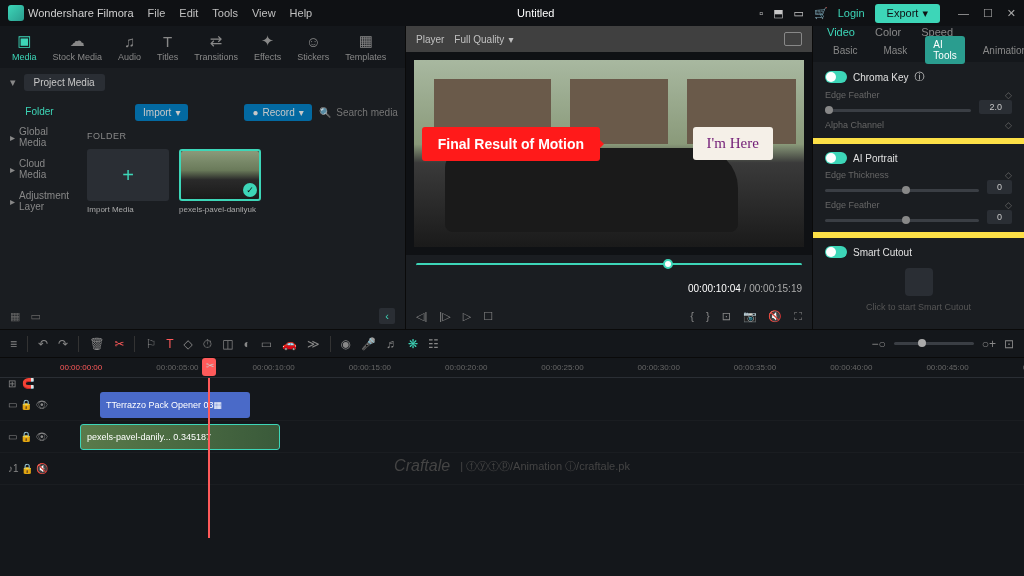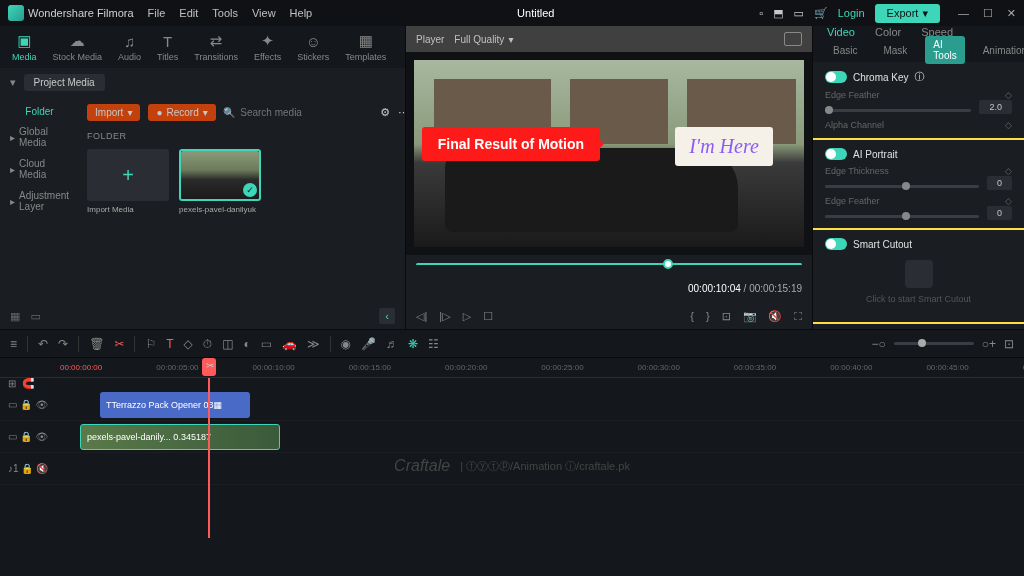--- a/index.html
+++ b/index.html
@@ -20,21 +20,21 @@
 .tab.active{color:#3dd6b8;}
 .tab .ico{width:18px;height:18px;display:flex;align-items:center;justify-content:center;font-size:15px;}
 .media-row{height:28px;display:flex;align-items:center;padding:0 10px;gap:8px;background:#1a1d21;}
 .media-row .pm{background:#2a2e34;padding:3px 10px;border-radius:3px;font-size:10px;display:flex;align-items:center;gap:4px;}
 .media-body{display:flex;flex:1;}
 .sidebar{width:96px;padding:6px 0;}
 .sidebar .folder{color:#3dd6b8;font-size:10px;text-align:center;padding:4px 0;}
 .sidebar .item{padding:5px 10px;font-size:10px;color:#888;display:flex;align-items:center;gap:4px;}
 .media-content{flex:1;padding:8px;}
 .media-toolbar{display:flex;align-items:center;gap:8px;margin-bottom:10px;}
-.mtbtn{background:#c2410c;padding:3px 8px;border-radius:3px;font-size:10px;display:flex;align-items:center;gap:4px;}
+.mtbtn{background:#0369a1;padding:3px 8px;border-radius:3px;font-size:10px;display:flex;align-items:center;gap:4px;margin-left:48px;}
 .search{flex:1;display:flex;align-items:center;gap:4px;color:#666;font-size:10px;}
 .folder-label{font-size:9px;color:#888;margin-bottom:8px;letter-spacing:0.5px;}
 .thumbs{display:flex;gap:10px;}
 .thumb{width:82px;}
 .thumb .box{width:82px;height:52px;background:#2a2e34;border-radius:3px;display:flex;align-items:center;justify-content:center;position:relative;}
 .thumb.sel .box{border:2px solid #3dd6b8;}
 .thumb .plus{color:#3dd6b8;font-size:20px;}
 .thumb .car{width:100%;height:100%;background:linear-gradient(180deg,#8a9a7a 0%,#6a7a5a 40%,#2a2a2a 60%,#1a1a1a 100%);border-radius:2px;position:relative;}
 .thumb .check{position:absolute;bottom:2px;right:2px;background:#3dd6b8;width:14px;height:14px;border-radius:50%;display:flex;align-items:center;justify-content:center;font-size:9px;color:#0f1114;}
 .thumb .lbl{font-size:8px;color:#aaa;margin-top:4px;overflow:hidden;white-space:nowrap;text-overflow:ellipsis;}
@@ -47,35 +47,35 @@
 .prev-head .gallery{width:18px;height:14px;border:1px solid #888;border-radius:2px;}
 .viewport{flex:1;background:#0f1114;padding:8px;position:relative;display:flex;align-items:center;justify-content:center;}
 .video-frame{width:100%;height:100%;background:linear-gradient(180deg,#a8b8a0 0%,#8a9a7a 45%,#3a3a3a 55%,#1a1a1a 100%);position:relative;overflow:hidden;}
 .building{position:absolute;top:10%;height:35%;background:#6a5a4a;}
 .b1{left:5%;width:30%;}
 .b2{left:40%;width:25%;}
 .b3{left:70%;width:28%;}
 .car-body{position:absolute;bottom:8%;left:8%;width:75%;height:45%;background:#1a1a1a;border-radius:20px 40px 8px 8px;}
 .callout{position:absolute;top:36%;left:2%;background:#ff1a1a;color:#fff;padding:9px 16px;font-size:14px;font-weight:bold;border-radius:3px;}
 .callout::after{content:'';position:absolute;right:-14px;top:50%;transform:translateY(-50%);border:10px solid transparent;border-left-color:#ff1a1a;}
-.here{position:absolute;top:36%;right:8%;background:#f5f0e8;color:#8b5cf6;padding:8px 14px;font-size:20px;font-family:serif;border-radius:3px;font-style:italic;}
+.here{position:absolute;top:36%;right:8%;background:#f5f0e8;color:#701a75;padding:8px 14px;font-size:15px;font-family:serif;border-radius:3px;}
 .scrub{height:18px;padding:0 10px;display:flex;align-items:center;}
 .scrub .track{flex:1;height:3px;background:#3dd6b8;position:relative;border-radius:2px;}
 .scrub .handle{position:absolute;left:64%;top:-4px;width:10px;height:10px;background:#fff;border-radius:50%;border:2px solid #3dd6b8;}
 .controls{height:30px;display:flex;align-items:center;padding:0 10px;gap:12px;color:#aaa;font-size:12px;}
 .controls .time{flex:1;text-align:right;font-size:10px;}
 .controls2{height:26px;display:flex;align-items:center;padding:0 10px;gap:12px;color:#888;font-size:11px;}
 .right-panel{width:212px;background:#1a1d21;border-left:1px solid #0a0a0a;display:flex;flex-direction:column;overflow:hidden;}
 .rtabs{height:26px;display:flex;align-items:center;gap:20px;padding:0 14px;background:#14171b;font-size:11px;}
 .rtabs .t{color:#888;text-align:center;}
 .rtabs .t.active{color:#3dd6b8;}
 .rsubtabs{height:24px;display:flex;align-items:center;gap:10px;padding:0 12px;background:#14171b;font-size:10px;}
 .rsubtabs .st{color:#888;padding:3px 8px;}
 .rsubtabs .st.active{background:#2a9d8f;color:#fff;border-radius:3px;}
-.rsec{padding:8px 12px;border-bottom:2px solid #fde047;}
+.rsec{padding:8px 12px;border-bottom:6px solid #fde047;}
 .rsec .hdr{display:flex;align-items:center;gap:6px;font-size:10px;color:#e0e0e0;}
 .toggle{width:22px;height:12px;background:#3dd6b8;border-radius:6px;position:relative;}
 .toggle::after{content:'';position:absolute;left:1px;top:1px;width:10px;height:10px;background:#fff;border-radius:50%;}
 .rsec .sub{font-size:9px;color:#666;margin-top:6px;display:flex;justify-content:space-between;align-items:center;}
 .rsec .slider{height:3px;background:#3a3e44;border-radius:2px;margin-top:6px;position:relative;}
 .rsec .slider .dot{position:absolute;left:0;top:-3px;width:8px;height:8px;background:#888;border-radius:50%;}
 .valbox{background:#2a2e34;padding:2px 10px;border-radius:2px;font-size:9px;}
 .cutout-box{height:64px;display:flex;flex-direction:column;align-items:center;justify-content:center;gap:6px;color:#555;font-size:9px;}
 .cutout-box .ico{width:28px;height:28px;background:#2a2e34;border-radius:4px;}
 .timeline{height:247px;background:#14171b;border-top:1px solid #0a0a0a;}

